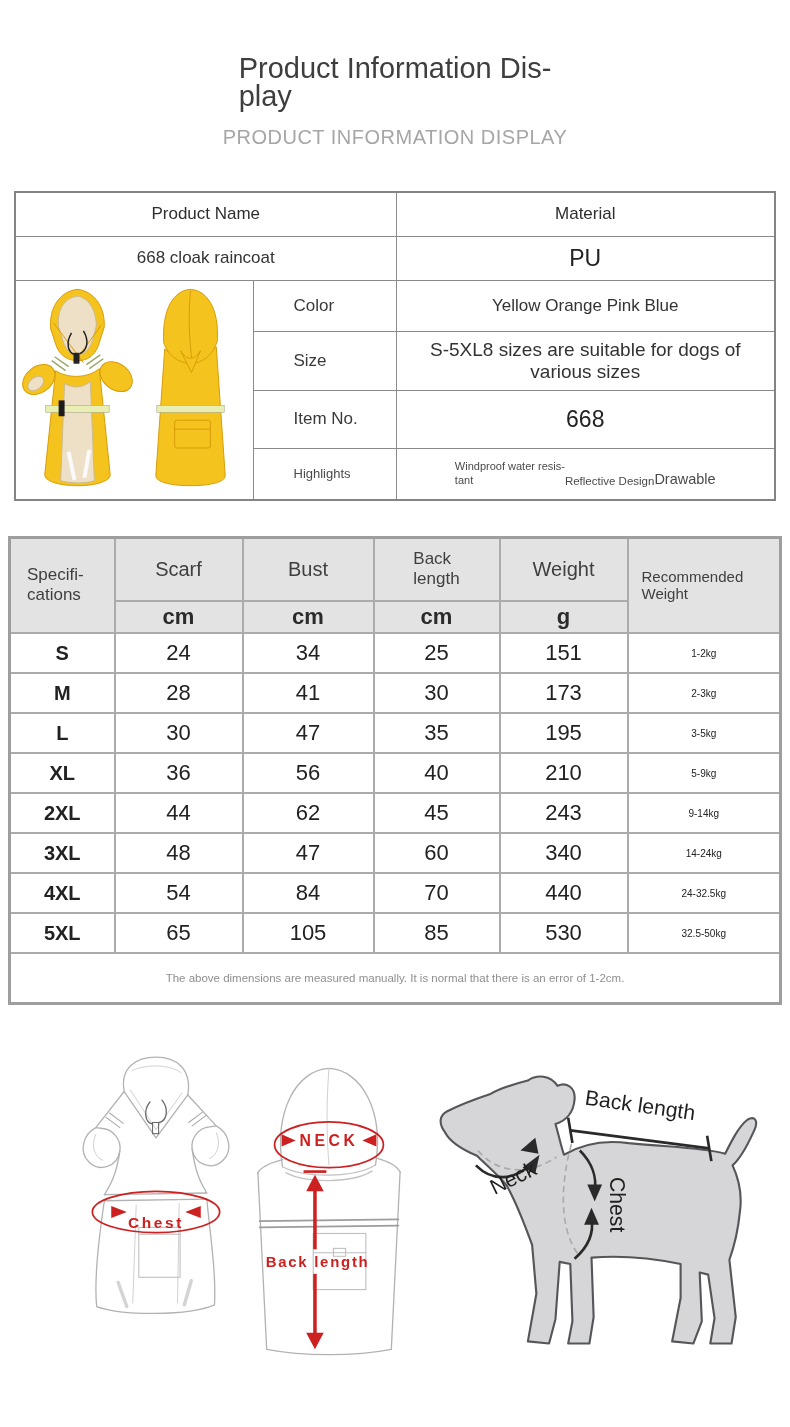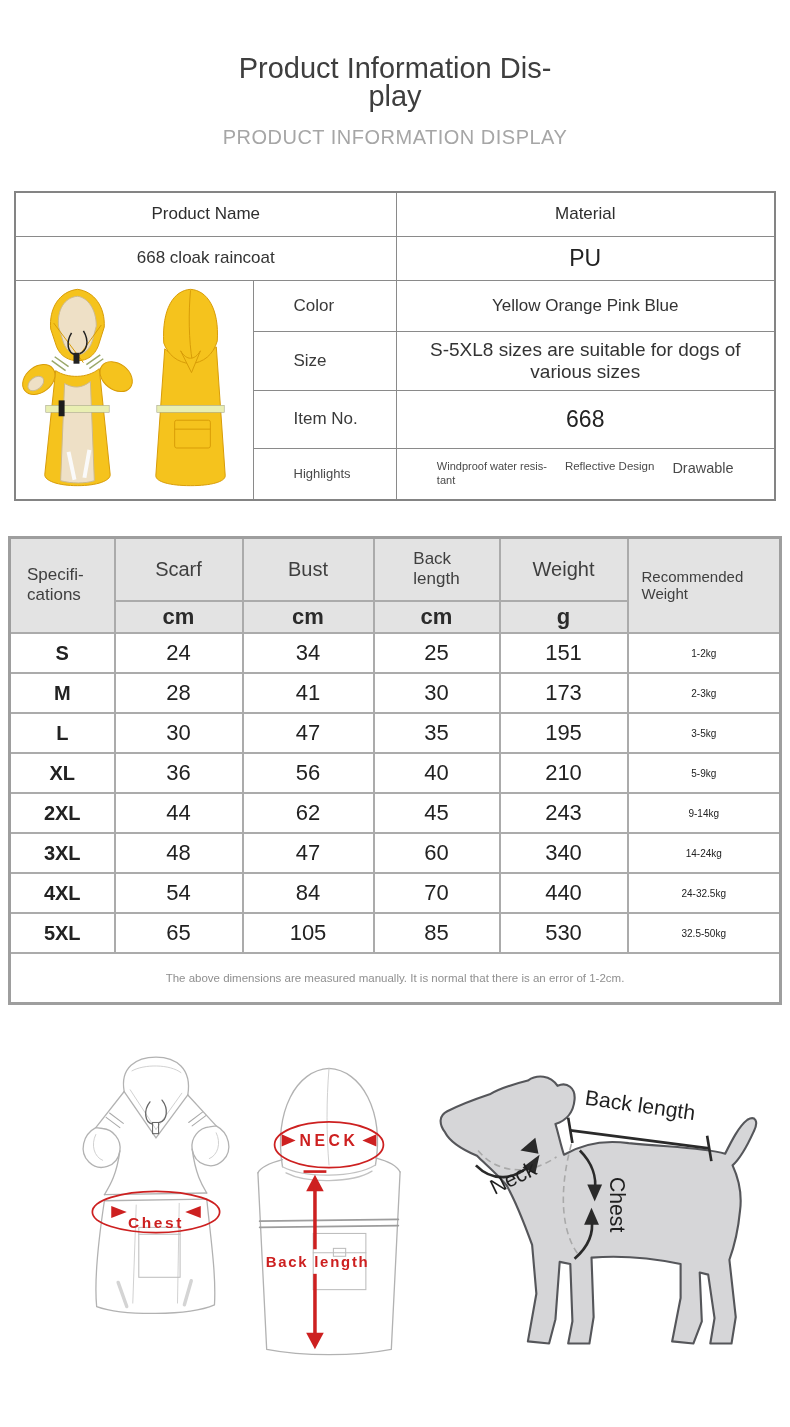--- a/index.html
+++ b/index.html
@@ -1,34 +1,34 @@
 <!DOCTYPE html>
 <html><head>
 <meta charset="utf-8">
 <style>
   html,body{margin:0;padding:0;background:#fff;}
   body{width:790px;height:1427px;position:relative;font-family:"Liberation Sans",sans-serif;color:#333;}
   .pre{white-space:pre-line;}
 
   
   .title-wrap{padding-top:54px;text-align:center;}
-  .page-title{display:inline-block;text-align:center;font-size:29px;line-height:28px;font-weight:400;color:#3e3e3e;margin:0;}
+  .page-title{display:inline-block;text-align:left;font-size:29px;line-height:28px;font-weight:400;color:#3e3e3e;margin:0;}
   .subtitle{margin-top:16px;text-align:center;font-size:20px;letter-spacing:.5px;color:#a6a6a6;}
 
   
   table.t1{border-collapse:collapse;table-layout:fixed;width:762px;margin:42px 14px 0 14px;border:2px solid #848484;}
   table.t1 td{border:1px solid #8a8a8a;vertical-align:middle;font-size:17px;color:#333;}
   table.t1 td.c{text-align:center;}
   table.t1 td.hd{color:#2e2e2e;}
   table.t1 td.big{font-size:23px;color:#222;}
   table.t1 td.md{font-size:19px;}
   table.t1 td.lbl{padding-left:40px;font-size:17px;color:#3a3a3a;}
   table.t1 td.lbl.sm{font-size:13px;color:#4a4a4a;}
   .photo-cell{padding:0;text-align:center;background:#fff;}
-  .hl-row{display:flex;align-items:flex-start;justify-content:center;gap:18px;padding:0 8px;}
+  .hl-row{display:flex;align-items:flex-end;justify-content:center;padding:0 8px;}
   .hl{color:#4a4a4a;}
   .hl0{font-size:11px;text-align:left;line-height:1.25;}
   .hl1{font-size:11.5px;white-space:nowrap;}
   .hl2{font-size:14.5px;white-space:nowrap;}
 
   
   table.t2{border-collapse:collapse;table-layout:fixed;width:774px;margin:35px 8px 0 8px;border:3px solid #9e9e9e;}
   table.t2 th,table.t2 td{border:2px solid #ababab;vertical-align:middle;}
   table.t2 th{background:#e3e3e3;font-weight:400;color:#3f3f3f;text-align:center;}
   table.t2 th .cname{font-size:20px;}

